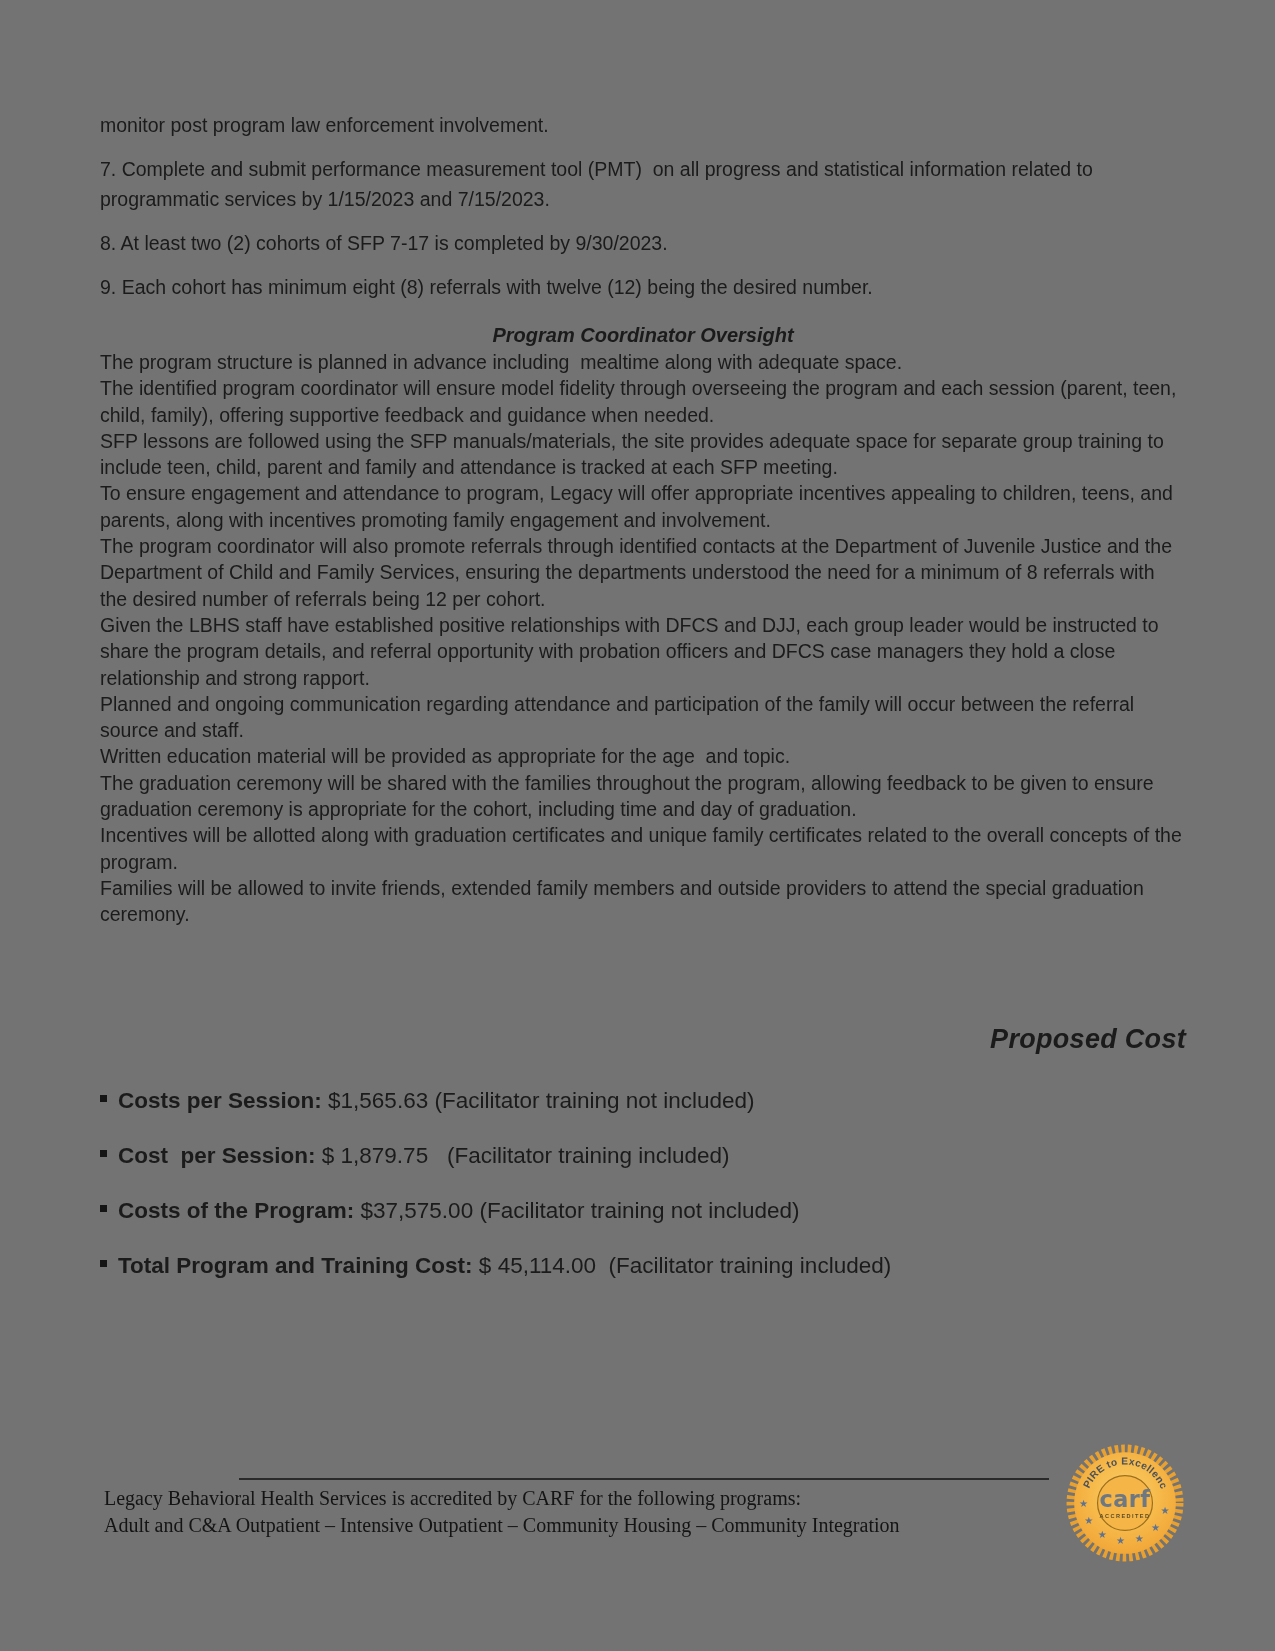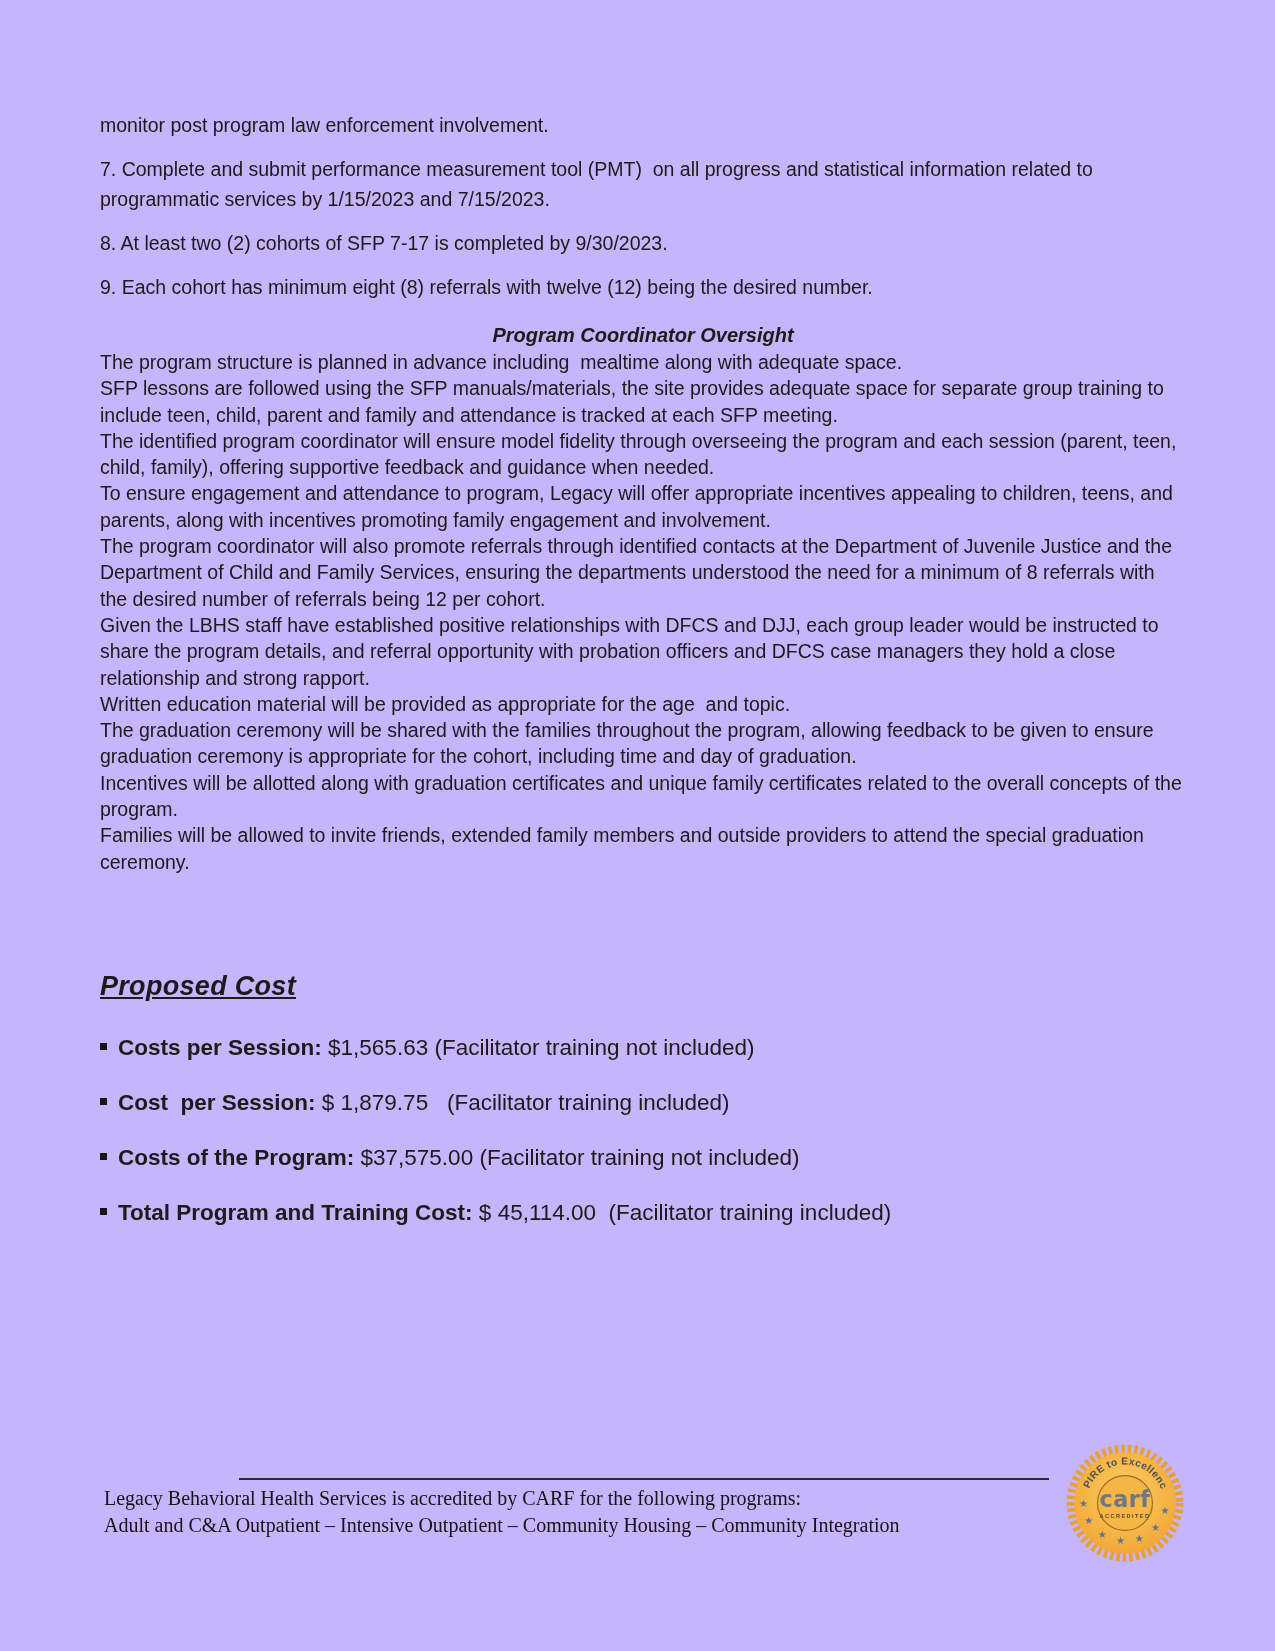--- a/index.html
+++ b/index.html
@@ -1,19 +1,19 @@
 <!DOCTYPE html>
 <html><head>
 <meta charset="utf-8">
 <style>
   html,body { margin:0; padding:0; background:#ffffff; }
   .page {
     position:relative;
     width:1275px; height:1651px;
-    background:#c4b5fd;
+    background:#737373;
     font-family:"Liberation Sans", sans-serif;
     color:#1b1b1b;
     overflow:hidden;
   }
   .content { padding:110px 89px 0 100px; }
 
   .intro p {
     font-size:19.5px; line-height:30px;
     margin:0 0 14px 0;
     white-space:pre-wrap;
@@ -23,23 +23,23 @@
     margin:22px 0 2px 0;
     text-align:center;
   }
   .oversight p {
     font-size:19.5px; line-height:26.3px;
     margin:0;
     white-space:pre-wrap;
   }
   .proposed-heading {
     font-size:27px; font-weight:bold; font-style:italic;
-    text-decoration:underline;
     margin:96px 0 0 0;
     letter-spacing:0.3px;
+    text-align:right;
   }
   ul.costs { list-style:none; margin:30px 0 0 0; padding:0; }
   ul.costs li {
     font-size:22.5px; line-height:31px;
     margin:0 0 24px 0;
     white-space:pre-wrap;
   }
   .bullet {
     display:inline-block; width:7px; height:7px;
     background:#151515; margin-right:11px;
@@ -71,25 +71,26 @@
       <p>monitor post program law enforcement involvement.</p>
       <p>7. Complete and submit performance measurement tool (PMT)  on all progress and statistical information related to programmatic services by 1/15/2023 and 7/15/2023.</p>
       <p>8. At least two (2) cohorts of SFP 7-17 is completed by 9/30/2023.</p>
       <p>9. Each cohort has minimum eight (8) referrals with twelve (12) being the desired number.</p>
     </div>
 
     <div class="oversight-heading">Program Coordinator Oversight</div>
 
     <div class="oversight">
       <p>The program structure is planned in advance including  mealtime along with adequate space.</p>
+      <p>The identified program coordinator will ensure model fidelity through overseeing the program and each session (parent, teen, child, family), offering supportive feedback and guidance when needed.</p>
       <p>SFP lessons are followed using the SFP manuals/materials, the site provides adequate space for separate group training to include teen, child, parent and family and attendance is tracked at each SFP meeting.</p>
-      <p>The identified program coordinator will ensure model fidelity through overseeing the program and each session (parent, teen, child, family), offering supportive feedback and guidance when needed.</p>
       <p>To ensure engagement and attendance to program, Legacy will offer appropriate incentives appealing to children, teens, and parents, along with incentives promoting family engagement and involvement.</p>
       <p>The program coordinator will also promote referrals through identified contacts at the Department of Juvenile Justice and the Department of Child and Family Services, ensuring the departments understood the need for a minimum of 8 referrals with the desired number of referrals being 12 per cohort.</p>
       <p>Given the LBHS staff have established positive relationships with DFCS and DJJ, each group leader would be instructed to share the program details, and referral opportunity with probation officers and DFCS case managers they hold a close relationship and strong rapport.</p>
+      <p>Planned and ongoing communication regarding attendance and participation of the family will occur between the referral source and staff.</p>
       <p>Written education material will be provided as appropriate for the age  and topic.</p>
       <p>The graduation ceremony will be shared with the families throughout the program, allowing feedback to be given to ensure graduation ceremony is appropriate for the cohort, including time and day of graduation.</p>
       <p>Incentives will be allotted along with graduation certificates and unique family certificates related to the overall concepts of the program.</p>
       <p>Families will be allowed to invite friends, extended family members and outside providers to attend the special graduation ceremony.</p>
     </div>
 
     <div class="proposed-heading">Proposed Cost</div>
 
     <ul class="costs">
       <li><span class="bullet"></span><span class="cost-label">Costs per Session:</span><span class="cost-value"> $1,565.63 (Facilitator training not included)</span></li>

